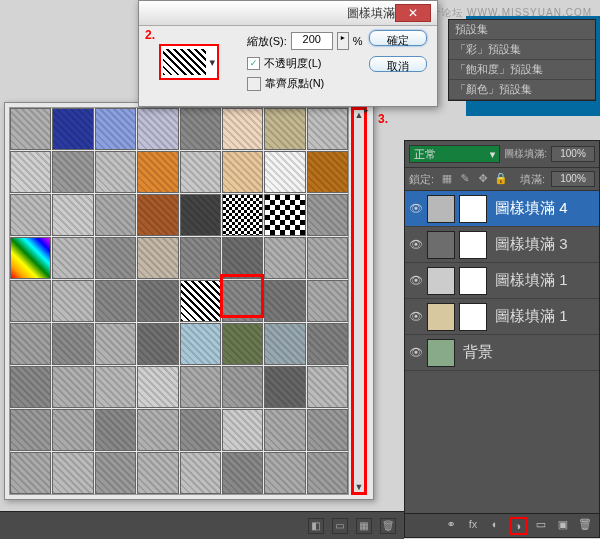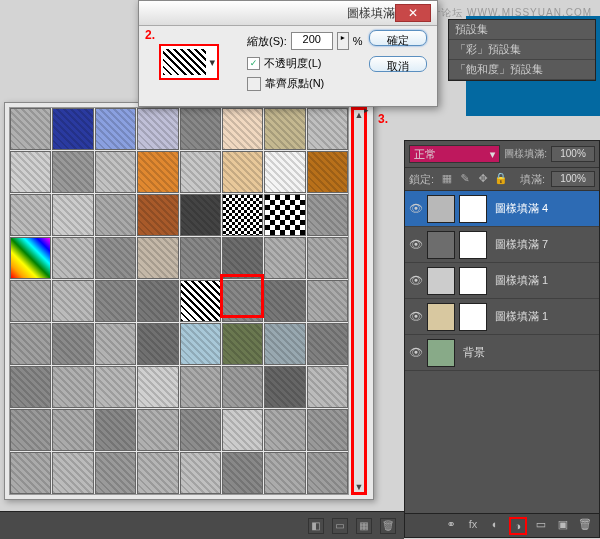--- a/index.html
+++ b/index.html
@@ -33,50 +33,51 @@
 .sw{border:1px solid #666;background:#ccc}
 .picker-scroll{position:absolute;right:6px;top:4px;width:16px;height:388px;border:3px solid red;background:#e0e0e0;display:flex;flex-direction:column;justify-content:space-between;align-items:center}
 .scroll-arrow{font-size:9px;color:#444}
 .picker-menu{position:absolute;right:-3px;top:2px;width:12px;height:12px;font-size:9px;color:#333}
 .sel-sw{position:absolute;border:3px solid red;z-index:6}
 .layers-panel{position:absolute;right:0;top:140px;width:196px;height:398px;background:#535353;border:1px solid #222;z-index:3}
 .lp-tabs{display:flex;background:#434343;height:22px;border-bottom:1px solid #222}
 .lp-tab{padding:4px 8px;color:#bbb;font-size:11px}
 .lp-tab.active{background:#535353;color:#eee}
 .lp-row1{display:flex;align-items:center;padding:4px;gap:4px;border-bottom:1px solid #333}
-.lp-select{flex:1;height:18px;background:#be185d;border:1px solid #333;color:#ddd;padding:8px 4px;display:flex;justify-content:space-between;align-items:center}
+.lp-select{flex:1;height:18px;background:#15803d;border:1px solid #333;color:#ddd;padding:8px 4px;display:flex;justify-content:space-between;align-items:center}
 .lp-opacity{color:#bbb;font-size:10px}
 .lp-opv{width:44px;height:16px;background:#5e5e5e;border:1px solid #333;color:#ddd;text-align:center;font-size:10px;line-height:14px}
 .lp-lock{display:flex;align-items:center;padding:3px 4px;gap:6px;border-bottom:1px solid #333;color:#bbb;font-size:10px}
 .lp-lock-icons{display:flex;gap:4px}
 .lp-lock-icons span{width:14px;height:14px;text-align:center;color:#aaa}
 .lp-list{height:286px;overflow:hidden}
 .layer{display:flex;align-items:center;height:36px;border-bottom:1px solid #404040;padding:2px}
 .layer.sel{background:#2d6bb4}
 .layer-eye{width:18px;text-align:center;color:#ccc}
 .layer-thmb{width:28px;height:28px;background:#aaa;border:1px solid #222;margin:0 2px}
 .layer-mask{width:28px;height:28px;background:#fff;border:1px solid #222;margin:0 2px}
-.layer-name{color:#ddd;margin-left:6px;font-size:11px}
+.layer-name{color:#ddd;margin-left:6px;font-size:15px}
 .layer.sel .layer-name{color:#fff}
 .lp-footer{position:absolute;bottom:0;left:0;right:0;height:24px;background:#4a4a4a;display:flex;justify-content:flex-end;align-items:center;gap:6px;padding:0 6px;border-top:1px solid #222}
 .lp-ficon{width:16px;height:16px;color:#bbb;text-align:center;font-size:11px}
 .lp-ficon.hl{border:2px solid red;width:18px;height:18px;line-height:14px}
 .bottom-strip{position:absolute;left:0;bottom:0;width:404px;height:28px;background:#4a4a4a;border-top:1px solid #222;display:flex;align-items:center;justify-content:flex-end;gap:8px;padding:0 8px;z-index:2}
 .bs-icon{width:16px;height:16px;color:#aaa;text-align:center;border:1px solid #333;font-size:10px;line-height:14px}
 </style>
 </head>
 <body>
 
 <div class="watermark">思缘设计论坛  WWW.MISSYUAN.COM</div>
 
 <div class="topbar">
   <div class="presets-list">
     <div class="preset-item">預設集</div>
     <div class="preset-item">「彩」預設集</div>
     <div class="preset-item">「飽和度」預設集</div>
+    <div class="preset-item">「顏色」預設集</div>
   </div>
 </div>
 
 <div class="dialog">
   <div class="dialog-titlebar">
     <span class="dialog-title">圖樣填滿</span>
     <div class="dialog-close">✕</div>
   </div>
   <div class="dialog-body">
     <div class="annot" style="left:6px;top:2px">2.</div>
@@ -213,21 +214,21 @@
       <div class="layer sel">
         <div class="layer-eye">👁</div>
         <div class="layer-thmb" style="background:#b8b8b8"></div>
         <div class="layer-mask"></div>
         <div class="layer-name">圖樣填滿 4</div>
       </div>
       <div class="layer">
         <div class="layer-eye">👁</div>
         <div class="layer-thmb" style="background:#6d6d6d"></div>
         <div class="layer-mask"></div>
-        <div class="layer-name">圖樣填滿 7</div>
+        <div class="layer-name">圖樣填滿 3</div>
       </div>
       <div class="layer">
         <div class="layer-eye">👁</div>
         <div class="layer-thmb" style="background:#cccccc"></div>
         <div class="layer-mask"></div>
         <div class="layer-name">圖樣填滿 1</div>
       </div>
       <div class="layer">
         <div class="layer-eye">👁</div>
         <div class="layer-thmb" style="background:#d8c8a0"></div>

